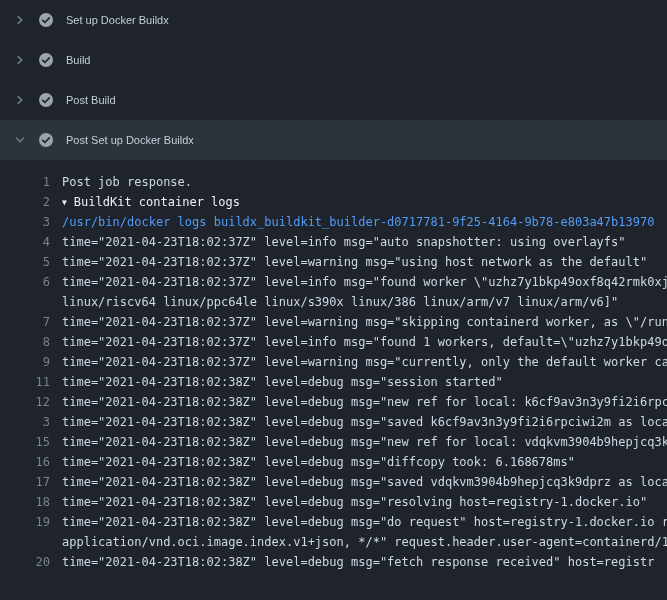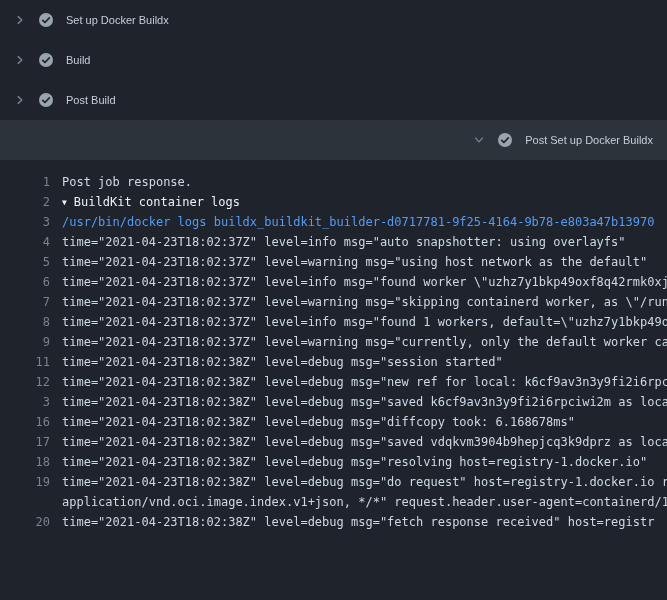--- a/index.html
+++ b/index.html
@@ -18,21 +18,21 @@
     width:667px;height:600px;overflow:hidden;position:relative;
     background:var(--bg);
     font-family:"Liberation Sans",sans-serif;
   }
   
   .section{
     height:40px;display:flex;align-items:center;
     padding:0 14px;cursor:pointer;color:var(--header-fg);
     font-size:11px;font-weight:500;
   }
-  .section.expanded{background:var(--header-expanded-bg);justify-content:flex-end;}
+  .section.expanded{background:var(--header-expanded-bg);}
   .chev{width:12px;height:12px;display:flex;align-items:center;justify-content:center;color:var(--muted);flex:none;}
   .chev svg{display:block;}
   .section.expanded .chev svg{transform:rotate(90deg);}
   .check{width:16px;height:16px;margin-left:12px;flex:none;display:flex;align-items:center;}
   .check svg{display:block;}
   .section .label{margin-left:12px;white-space:nowrap;}
   
   .log{
     padding-top:12px;
     font-family:"DejaVu Sans Mono","Liberation Mono",monospace;
@@ -133,20 +133,24 @@
   </div>
         <div class="row type-normal">
     <span class="num">5</span>
     <span class="txt">time="2021-04-23T18:02:37Z" level=warning msg="using host network as the default"</span>
   </div>
         <div class="row type-normal">
     <span class="num">6</span>
     <span class="txt">time="2021-04-23T18:02:37Z" level=info msg="found worker \"uzhz7y1bkp49oxf8q42rmk0xj</span>
   </div>
         <div class="row type-normal">
+    <span class="num"></span>
+    <span class="txt">linux/riscv64 linux/ppc64le linux/s390x linux/386 linux/arm/v7 linux/arm/v6]"</span>
+  </div>
+        <div class="row type-normal">
     <span class="num">7</span>
     <span class="txt">time="2021-04-23T18:02:37Z" level=warning msg="skipping containerd worker, as \"/run</span>
   </div>
         <div class="row type-normal">
     <span class="num">8</span>
     <span class="txt">time="2021-04-23T18:02:37Z" level=info msg="found 1 workers, default=\"uzhz7y1bkp49o</span>
   </div>
         <div class="row type-normal">
     <span class="num">9</span>
     <span class="txt">time="2021-04-23T18:02:37Z" level=warning msg="currently, only the default worker ca</span>
@@ -155,20 +159,24 @@
     <span class="num">11</span>
     <span class="txt">time="2021-04-23T18:02:38Z" level=debug msg="session started"</span>
   </div>
         <div class="row type-normal">
     <span class="num">12</span>
     <span class="txt">time="2021-04-23T18:02:38Z" level=debug msg="new ref for local: k6cf9av3n3y9fi2i6rpc</span>
   </div>
         <div class="row type-normal">
     <span class="num">3</span>
     <span class="txt">time="2021-04-23T18:02:38Z" level=debug msg="saved k6cf9av3n3y9fi2i6rpciwi2m as loca</span>
+  </div>
+        <div class="row type-normal">
+    <span class="num">15</span>
+    <span class="txt">time="2021-04-23T18:02:38Z" level=debug msg="new ref for local: vdqkvm3904b9hepjcq3k</span>
   </div>
         <div class="row type-normal">
     <span class="num">16</span>
     <span class="txt">time="2021-04-23T18:02:38Z" level=debug msg="diffcopy took: 6.168678ms"</span>
   </div>
         <div class="row type-normal">
     <span class="num">17</span>
     <span class="txt">time="2021-04-23T18:02:38Z" level=debug msg="saved vdqkvm3904b9hepjcq3k9dprz as loca</span>
   </div>
         <div class="row type-normal">

